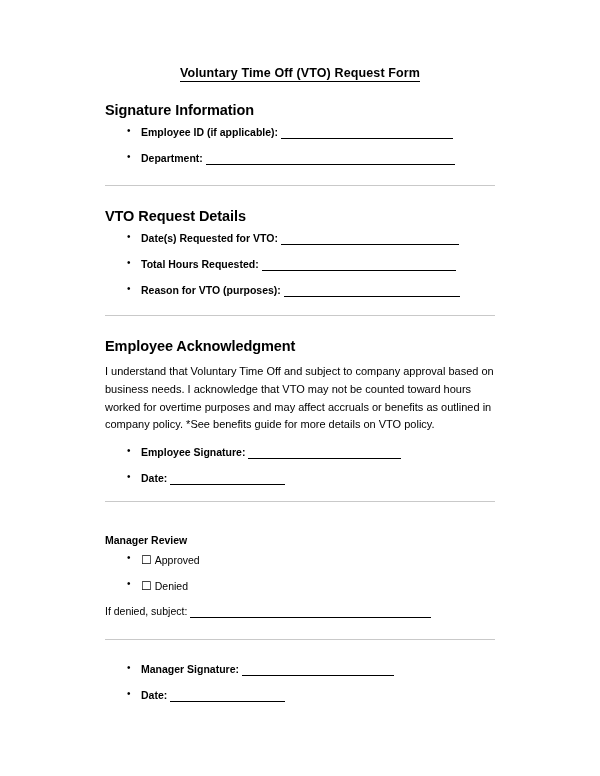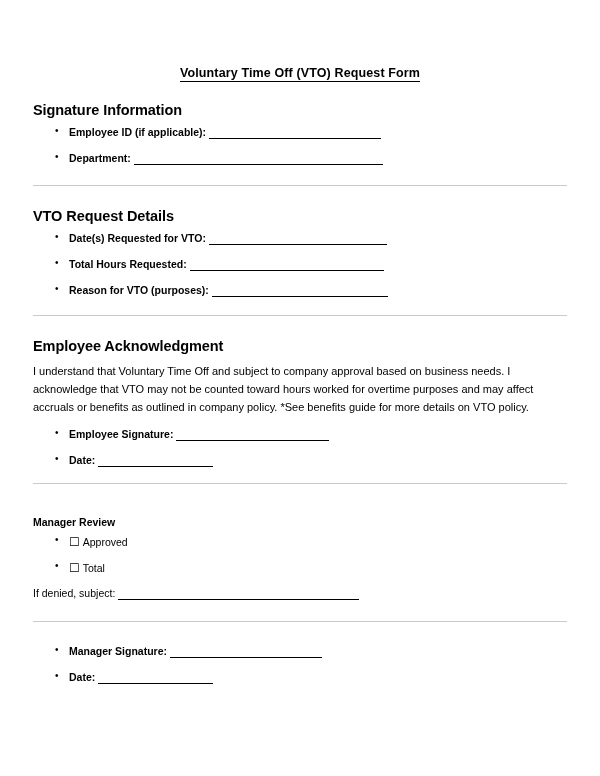--- a/index.html
+++ b/index.html
@@ -12,21 +12,21 @@
     color: #000000;
     -webkit-font-smoothing: antialiased;
   }
   #page {
     position: relative;
     width: 600px;
     height: 776px;
     background: #ffffff;
     overflow: hidden;
     box-sizing: border-box;
-    padding: 0 33px;
+    padding: 0 105px;
   }
 
   
   .doc-title {
     text-align: center;
     font-size: 12.5px;
     font-weight: bold;
     letter-spacing: 0.01em;
     padding-top: 66px;
     margin: 0 0 22px 0;
@@ -185,21 +185,21 @@
   <hr class="divider">
   <div class="sp-e"></div>
 
   <div class="subsection-heading">Manager Review</div>
 
   <ul class="field-list">
     <li>
       <span class="chk-box">☐</span><span class="chk-item">Approved</span>
     </li>
     <li>
-      <span class="chk-box">☐</span><span class="chk-item">Total</span>
+      <span class="chk-box">☐</span><span class="chk-item">Denied</span>
     </li>
   </ul>
 
   <div class="sp-g"></div>
 
   <p class="plain-field">
     <span>If denied, subject:</span><span class="blank" style="width: 241px;"></span>
   </p>
 
   <div class="sp-f"></div>

